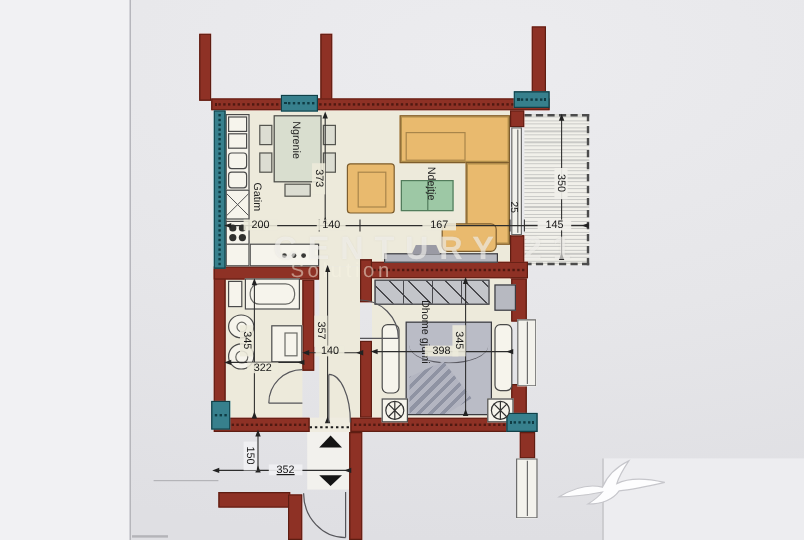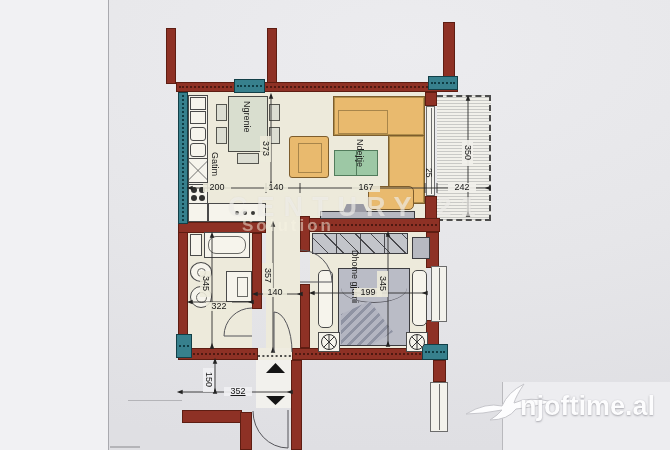--- a/index.html
+++ b/index.html
@@ -68,21 +68,21 @@
   .dim-balc{background:rgba(241,240,234,.92);}
   .vtxt{writing-mode:vertical-rl;text-orientation:mixed;}
   .room{font-size:9px;color:#202020;}
 
   svg.layer{position:absolute;left:0;top:0;z-index:30;pointer-events:none;}
 
   
   #wm-center{left:228px;top:192px;z-index:50;color:rgba(255,255,255,.5);
      font-weight:bold;font-size:27px;letter-spacing:9px;text-shadow:0 0 1px rgba(180,175,160,.35);}
   #wm-center2{left:242px;top:216px;z-index:50;color:rgba(248,243,228,.5);
-     font-weight:bold;font-size:17px;letter-spacing:3px;text-align:right;}
+     font-weight:normal;font-size:17px;letter-spacing:3px;text-align:right;}
   #wm-brand{left:520px;top:391px;z-index:60;color:#fcfcfd;font-weight:bold;font-size:27px;
      text-shadow:0 1px 2px rgba(90,90,100,.45), 0 0 1px #c9c9ce;}
   #wm-bird{left:462px;top:376px;z-index:60;}
 </style>
 </head>
 <body>
 
 <div id="page">
 
   <div class="abs" id="paper-left"></div>
@@ -237,31 +237,30 @@
   <div class="lbl room vtxt" style="left:242px;top:101px;height:56px;">Ngrenie</div>
   <div class="lbl room vtxt" style="left:210px;top:152px;height:38px;">Gatim</div>
   <div class="lbl room vtxt" style="left:355px;top:139px;height:46px;">Ndejtje</div>
   <div class="lbl room vtxt" style="left:350px;top:250px;height:72px;">Dhome gjumi</div>
 
   <div class="lbl dim vtxt" style="left:260px;top:136px;height:26px;">373</div>
   <div class="lbl dim" style="left:203px;top:183px;width:26px;">200</div>
   <div class="lbl dim" style="left:264px;top:183px;width:22px;">140</div>
   <div class="lbl dim" style="left:352px;top:183px;width:26px;">167</div>
   <div class="lbl vtxt" style="left:424px;top:168px;height:22px;font-size:8.5px;">25</div>
-  <div class="lbl dim dim-balc" style="left:448px;top:183px;width:26px;">242</div>
+  <div class="lbl dim dim-balc" style="left:448px;top:183px;width:26px;">145</div>
   <div class="lbl dim dim-balc vtxt" style="left:462px;top:140px;height:26px;">350</div>
   <div class="lbl dim vtxt" style="left:262px;top:263px;height:26px;">357</div>
   <div class="lbl dim" style="left:263px;top:288px;width:22px;">140</div>
   <div class="lbl dim vtxt" style="left:200px;top:271px;height:26px;">345</div>
   <div class="lbl dim" style="left:206px;top:302px;width:24px;">322</div>
-  <div class="lbl dim" style="left:354px;top:288px;width:26px;">199</div>
+  <div class="lbl dim" style="left:354px;top:288px;width:26px;">398</div>
   <div class="lbl dim vtxt" style="left:377px;top:271px;height:26px;">345</div>
   <div class="lbl dim dim-paper vtxt" style="left:203px;top:368px;height:24px;">150</div>
   <div class="lbl dim dim-paper" style="left:224px;top:387px;width:26px;text-decoration:underline;">352</div>
 
   <div class="abs" id="wm-center">CENTURY 21</div>
   <div class="abs" id="wm-center2">Solution</div>
   <svg class="abs" id="wm-bird" width="96" height="58" viewBox="0 0 96 58">
     <path d="M4 38 Q24 26 40 30 Q46 16 62 8 Q54 20 52 27 Q66 20 92 26 Q66 32 54 33 Q46 44 28 44 Q36 39 40 34 Q20 38 4 38 Z" fill="#fdfdfe" stroke="#c6c6cb" stroke-width="1"></path>
   </svg>
-  <div class="abs" id="wm-brand">njoftime.al</div>
 
 </div>
 
 </body></html>

